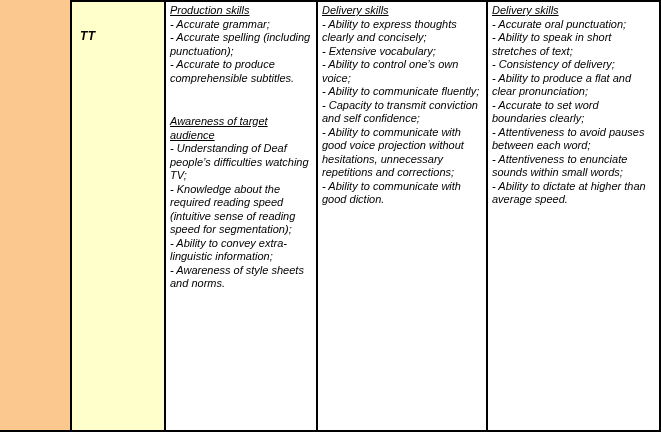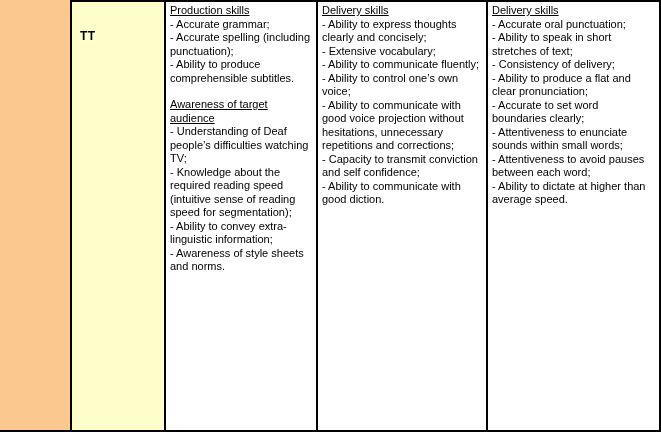--- a/index.html
+++ b/index.html
@@ -18,20 +18,21 @@
   .cell {
     height: 432px;
     border-top: 2px solid #000000;
     border-right: 2px solid #000000;
     border-bottom: 2px solid #000000;
     background: #ffffff;
     padding: 2px 4px 2px 4px;
     font-size: 11px;
     line-height: 13.5px;
     overflow: hidden;
+    font-style: italic;
   }
   .cell-rowheader {
     width: 72px;
     background: #FBC88F;
     border-top: none;      
     border-left: none;
     padding: 0;
   }
   .cell-rowlabel {
     width: 94px;
@@ -42,70 +43,70 @@
   .cell-delivery2  { width: 173px; }
   .row-label {
     font-weight: bold;
     font-size: 12px;
     padding: 26px 0 0 4px;
     letter-spacing: 0.5px;
   }
   .section-heading {
     text-decoration: underline;
   }
-  .section-gap { margin-top: 13px; }
+  .section-gap { margin-top: 30px; }
   .skill-item { display: block; }
 </style>
 </head>
 <body>
 
 <div class="skills-table">
 
   <div class="cell cell-rowheader"></div>
 
   <div class="cell cell-rowlabel">
     <div class="row-label">TT</div>
   </div>
 
   <div class="cell cell-production">
     <div class="section">
       <div class="section-heading">Production skills</div>
       <div class="skill-item">- Accurate grammar;</div>
       <div class="skill-item">- Accurate spelling (including punctuation);</div>
-      <div class="skill-item">- Ability to produce comprehensible subtitles.</div>
+      <div class="skill-item">- Accurate to produce comprehensible subtitles.</div>
     </div>
     <div class="section section-gap">
       <div class="section-heading">Awareness of target audience</div>
       <div class="skill-item">- Understanding of Deaf people’s difficulties watching TV;</div>
       <div class="skill-item">- Knowledge about the required reading speed (intuitive sense of reading speed for segmentation);</div>
       <div class="skill-item">- Ability to convey extra-linguistic information;</div>
       <div class="skill-item">- Awareness of style sheets and norms.</div>
     </div>
   </div>
 
   <div class="cell cell-delivery1">
     <div class="section">
       <div class="section-heading">Delivery skills</div>
       <div class="skill-item">- Ability to express thoughts clearly and concisely;</div>
       <div class="skill-item">- Extensive vocabulary;</div>
+      <div class="skill-item">- Ability to control one’s own voice;</div>
       <div class="skill-item">- Ability to communicate fluently;</div>
-      <div class="skill-item">- Ability to control one’s own voice;</div>
+      <div class="skill-item">- Capacity to transmit conviction and self confidence;</div>
       <div class="skill-item">- Ability to communicate with good voice projection without hesitations, unnecessary repetitions and corrections;</div>
-      <div class="skill-item">- Capacity to transmit conviction and self confidence;</div>
       <div class="skill-item">- Ability to communicate with good diction.</div>
     </div>
   </div>
 
   <div class="cell cell-delivery2">
     <div class="section">
       <div class="section-heading">Delivery skills</div>
       <div class="skill-item">- Accurate oral punctuation;</div>
       <div class="skill-item">- Ability to speak in short stretches of text;</div>
       <div class="skill-item">- Consistency of delivery;</div>
       <div class="skill-item">- Ability to produce a flat and clear pronunciation;</div>
       <div class="skill-item">- Accurate to set word boundaries clearly;</div>
+      <div class="skill-item">- Attentiveness to avoid pauses between each word;</div>
       <div class="skill-item">- Attentiveness to enunciate sounds within small words;</div>
-      <div class="skill-item">- Attentiveness to avoid pauses between each word;</div>
       <div class="skill-item">- Ability to dictate at higher than average speed.</div>
     </div>
   </div>
 
 </div>
 
 </body></html>

